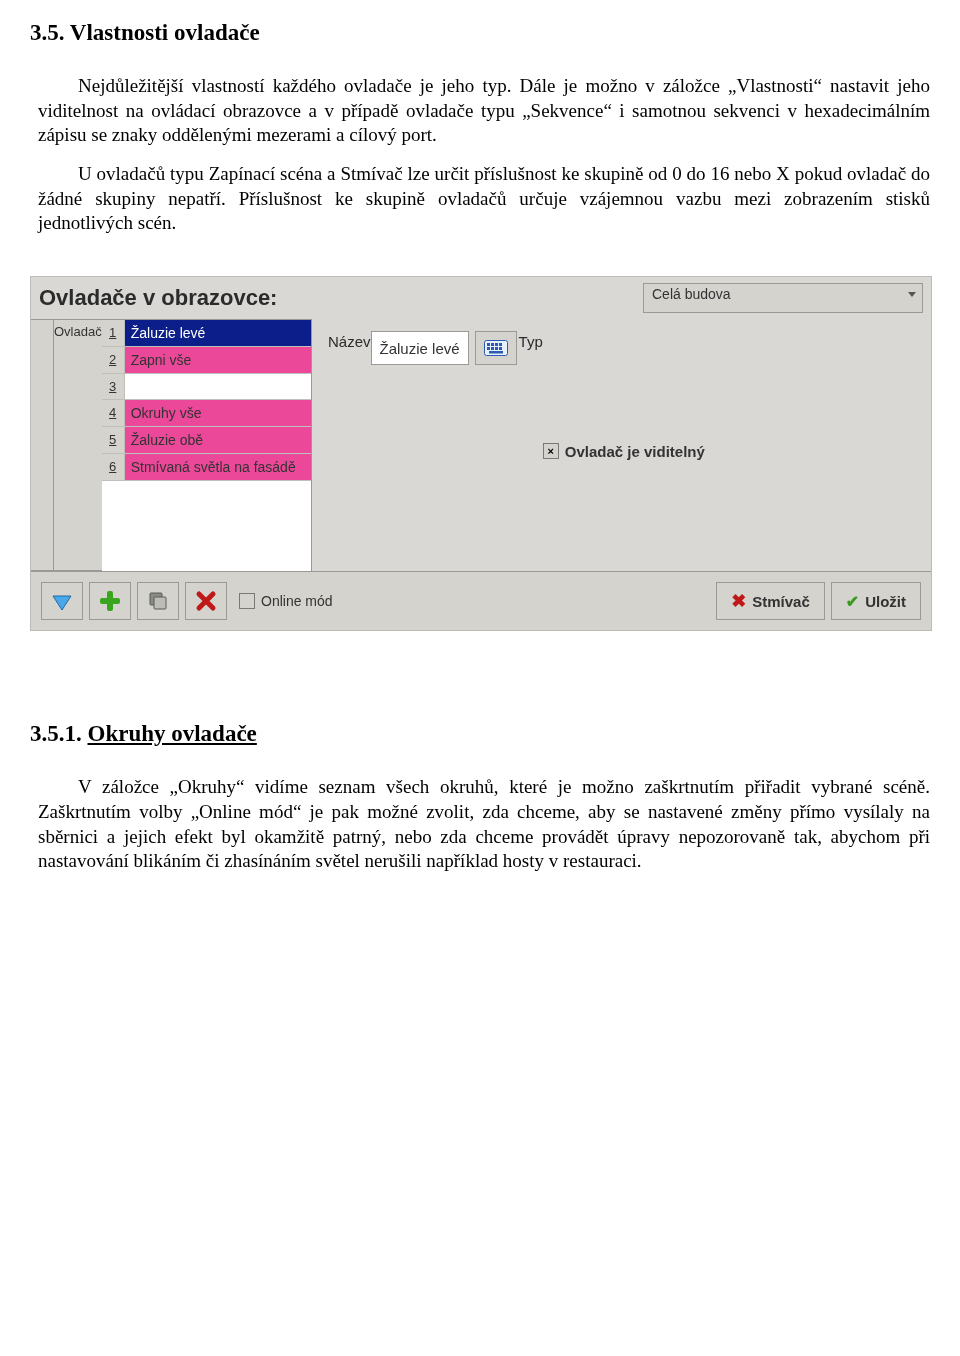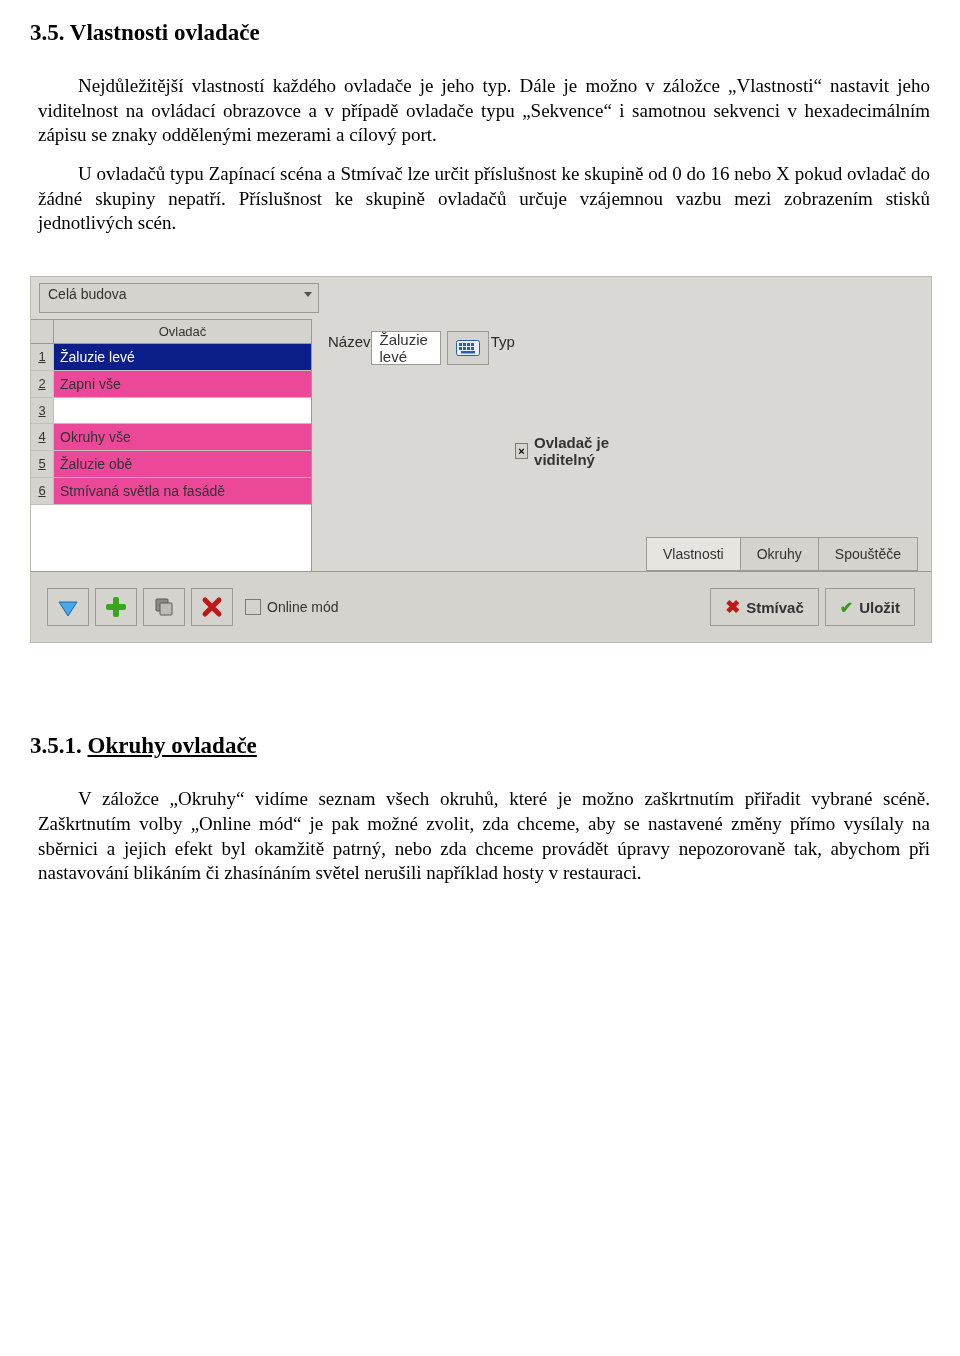--- a/index.html
+++ b/index.html
@@ -74,21 +74,21 @@
     display: flex;
     align-items: stretch;
     background: #d9d8d4;
   }
   .list-col {
     width: 280px;
     background: #fff;
     border-top: 1px solid #9a9a93;
     border-right: 1px solid #9a9a93;
     display: flex;
-    flex-direction: column;
+    flex-direction: row;
   }
   .list-header {
     display: flex;
     background: #d4d3ce;
     border-bottom: 1px solid #9a9a93;
   }
   .col-num {
     width: 22px;
     text-align: center;
     padding: 4px 0;
@@ -210,21 +210,21 @@
     border: 1px solid #9a9a93;
     background: #d4d3ce;
     font-size: 14px;
     margin-right: -1px;
   }
   .tab.active { background: #e6e5e0; font-weight: 500; }
   .ui-footer {
     display: flex;
     align-items: center;
     gap: 6px;
-    padding: 16px;
+    padding: 10px;
     background: #d4d3ce;
     border-top: 1px solid #9a9a93;
   }
   .tool-btn {
     width: 40px;
     height: 36px;
     border: 1px solid #9a9a93;
     background: #d4d3ce;
     display: flex;
     align-items: center;
@@ -256,20 +256,21 @@
 <body>
 
 <h2 class="section-heading">3.5.  Vlastnosti ovladače</h2>
 
 <p class="body-text first">Nejdůležitější vlastností každého ovladače je jeho typ. Dále je možno v záložce „Vlastnosti“ nastavit jeho viditelnost na ovládací obrazovce a v případě ovladače typu „Sekvence“ i samotnou sekvenci v hexadecimálním zápisu se znaky oddělenými mezerami a cílový port.</p>
 <p class="body-text first">U ovladačů typu Zapínací scéna a Stmívač lze určit příslušnost ke skupině od 0 do 16 nebo X pokud ovladač do žádné skupiny nepatří. Příslušnost ke skupině ovladačů určuje vzájemnou vazbu mezi zobrazením stisků jednotlivých scén.</p>
 
 <div class="ui-panel">
 
   <div class="ui-header">
+    <div class="ui-title">Ovladače v obrazovce:</div>
     <div class="scope-select">
       <span>Celá budova</span>
       <span class="chevron"></span>
     </div>
   </div>
 
   <div class="ui-body">
     <div class="list-col">
       <div class="list-header">
         <div class="col-num">&nbsp;</div>
@@ -326,25 +327,20 @@
 
       <div class="form-label">Typ</div>
 
       <div class="check-row">
         <div class="check-box">×</div>
         <span>Ovladač je viditelný</span>
       </div>
 
       <div class="form-spacer" style="min-height:240px"></div>
 
-      <div class="tabs-row">
-        <div class="tab active">Vlastnosti</div>
-        <div class="tab">Okruhy</div>
-        <div class="tab">Spouštěče</div>
-      </div>
     </div>
   </div>
 
   <div class="ui-footer">
     <div class="tool-btn">
       <svg width="22" height="22" viewBox="0 0 22 22">
         <polygon points="11,20 2,6 20,6" fill="#4aa8e8" stroke="#1a6aa8" stroke-width="1"></polygon>
       </svg>
     </div>
     <div class="tool-btn">

